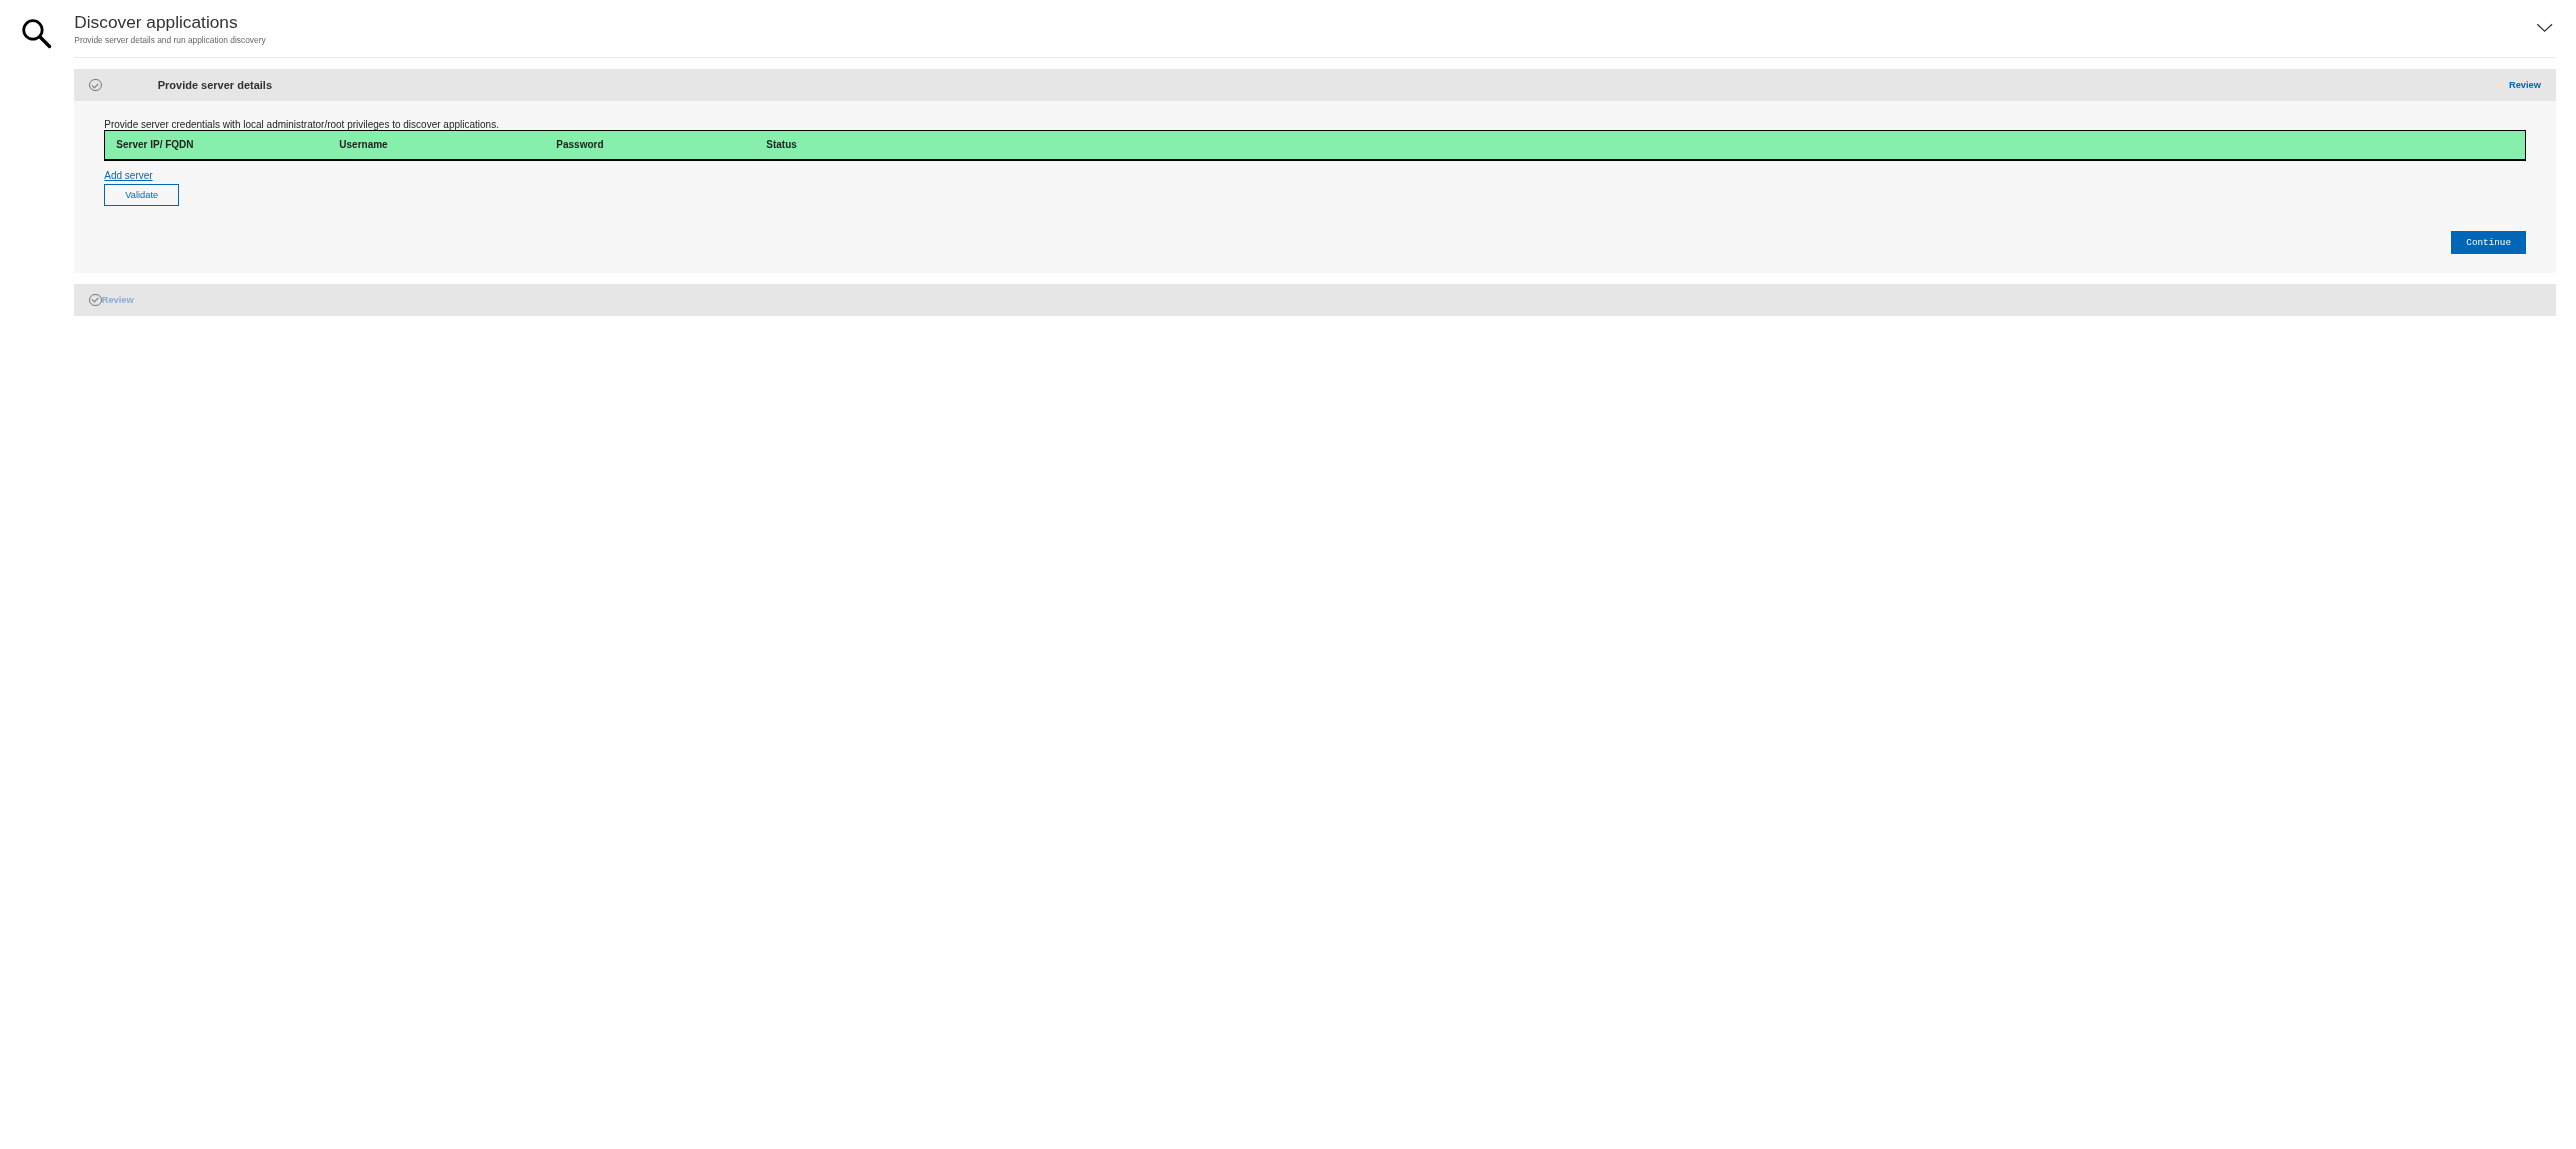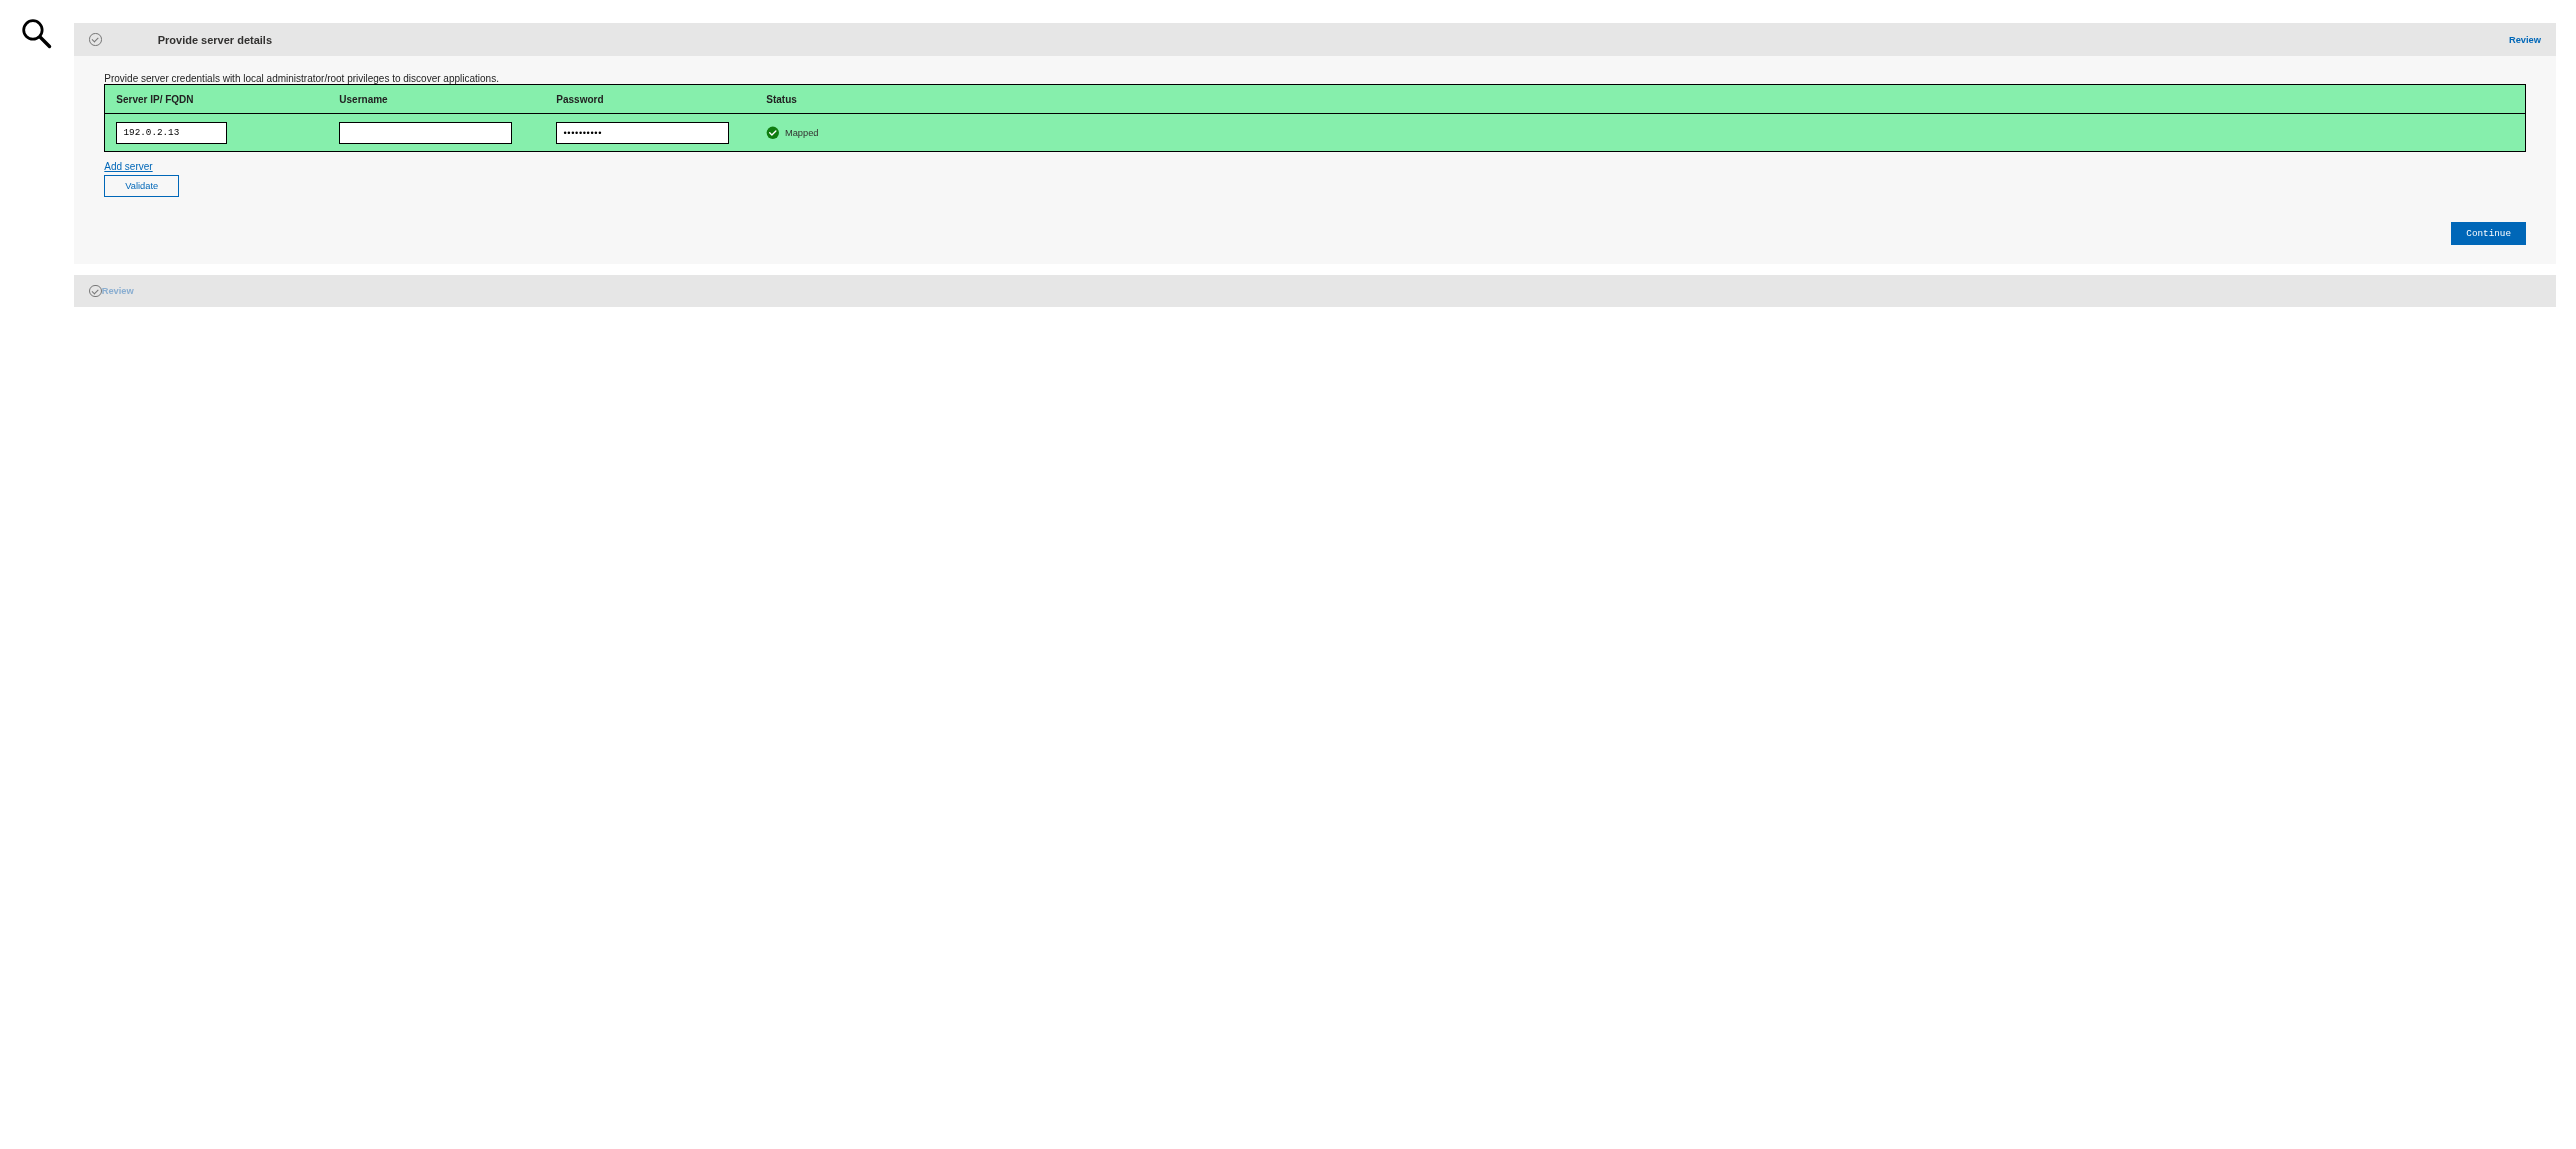--- a/index.html
+++ b/index.html
@@ -161,59 +161,48 @@
 <body>
 
 <div class="page">
   <div class="left-icon-col">
     <svg class="magnify-svg" viewBox="0 0 52 52">
       <circle cx="21" cy="21" r="15" stroke="#000" stroke-width="4.5" fill="none"></circle>
       <line x1="33" y1="33" x2="48" y2="48" stroke="#000" stroke-width="5.5" stroke-linecap="round"></line>
     </svg>
   </div>
   <div class="content-col">
+    <div class="header-row">
+      <div>
+        <div class="page-title">Discover applications</div>
+        <div class="page-subtitle">Provide server details and run application discovery</div>
+      </div>
+      <svg class="chevron-down-svg" viewBox="0 0 28 16">
+        <polyline points="2,2 14,13 26,2"></polyline>
+      </svg>
+    </div>
 
     <div class="step-block">
       <div class="step-header">
         <span class="step-check-circle">
           <span class="step-check-tick"></span>
         </span>
         <span class="step-title">Provide server details</span>
         <span class="step-review-link">Review</span>
       </div>
       <div class="step-body">
         <div class="instruction-text">Provide server credentials with local administrator/root privileges to discover applications.</div>
 
         <div class="server-table">
           <div class="server-table-head">
             <div class="th col-ip">Server IP/ FQDN</div>
             <div class="th col-user">Username</div>
             <div class="th col-pwd">Password</div>
             <div class="th col-status">Status</div>
           </div>
-          <div class="server-table-row">
-            <div class="td col-ip">
-              <input type="text" class="ip-input" value="192.0.2.13" style="">
-            </div>
-            <div class="td col-user">
-              <input type="text" class="user-input" value="" style="">
-            </div>
-            <div class="td col-pwd">
-              <input type="password" class="pwd-input" value="••••••••••" style="">
-            </div>
-            <div class="td col-status">
-              <div class="status-cell">
-                <svg class="status-badge-svg" viewBox="0 0 22 22">
-                  <circle cx="11" cy="11" r="10" fill="#107c10"></circle>
-                  <polyline points="6,11 9.5,14.5 16,8" stroke="#fff" stroke-width="2.2" fill="none" stroke-linecap="round" stroke-linejoin="round"></polyline>
-                </svg>
-                <span>Mapped</span>
-              </div>
-            </div>
-          </div>
         </div>
 
         <a class="add-server-link">Add server</a>
 
         <div>
           <button class="validate-btn">Validate</button>
         </div>
 
         <div class="continue-row">
           <button class="continue-btn">Continue</button>

